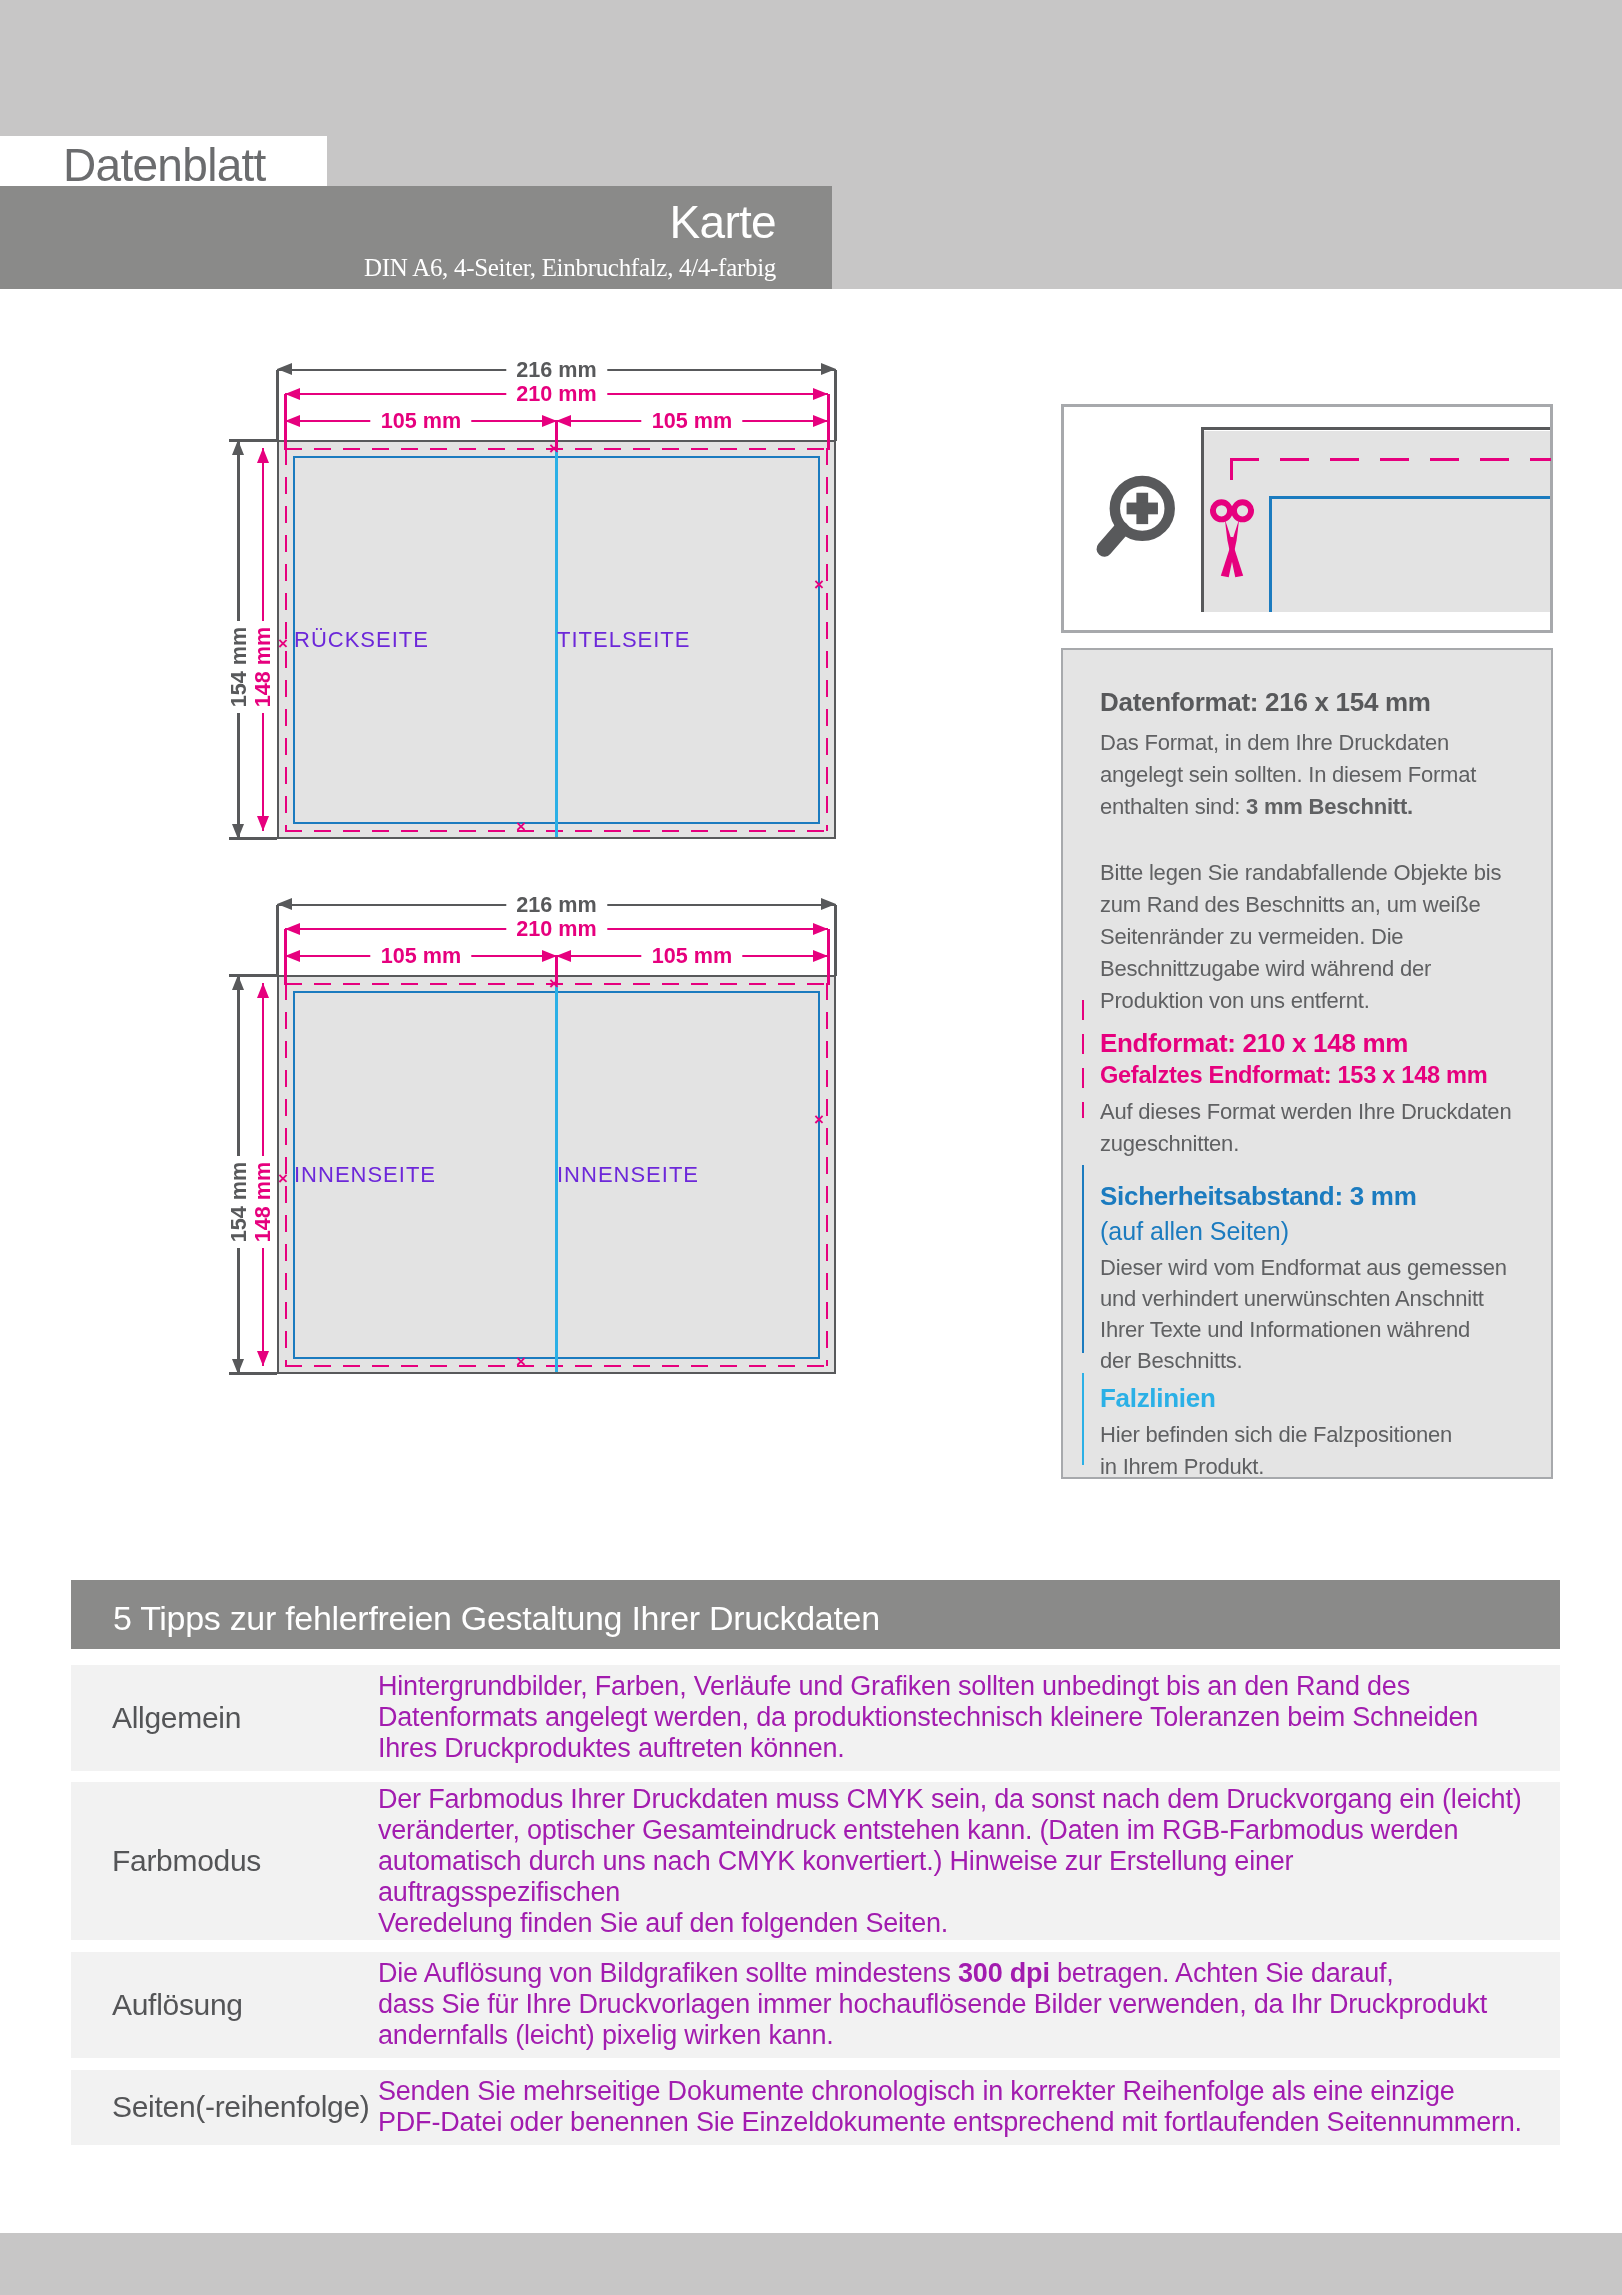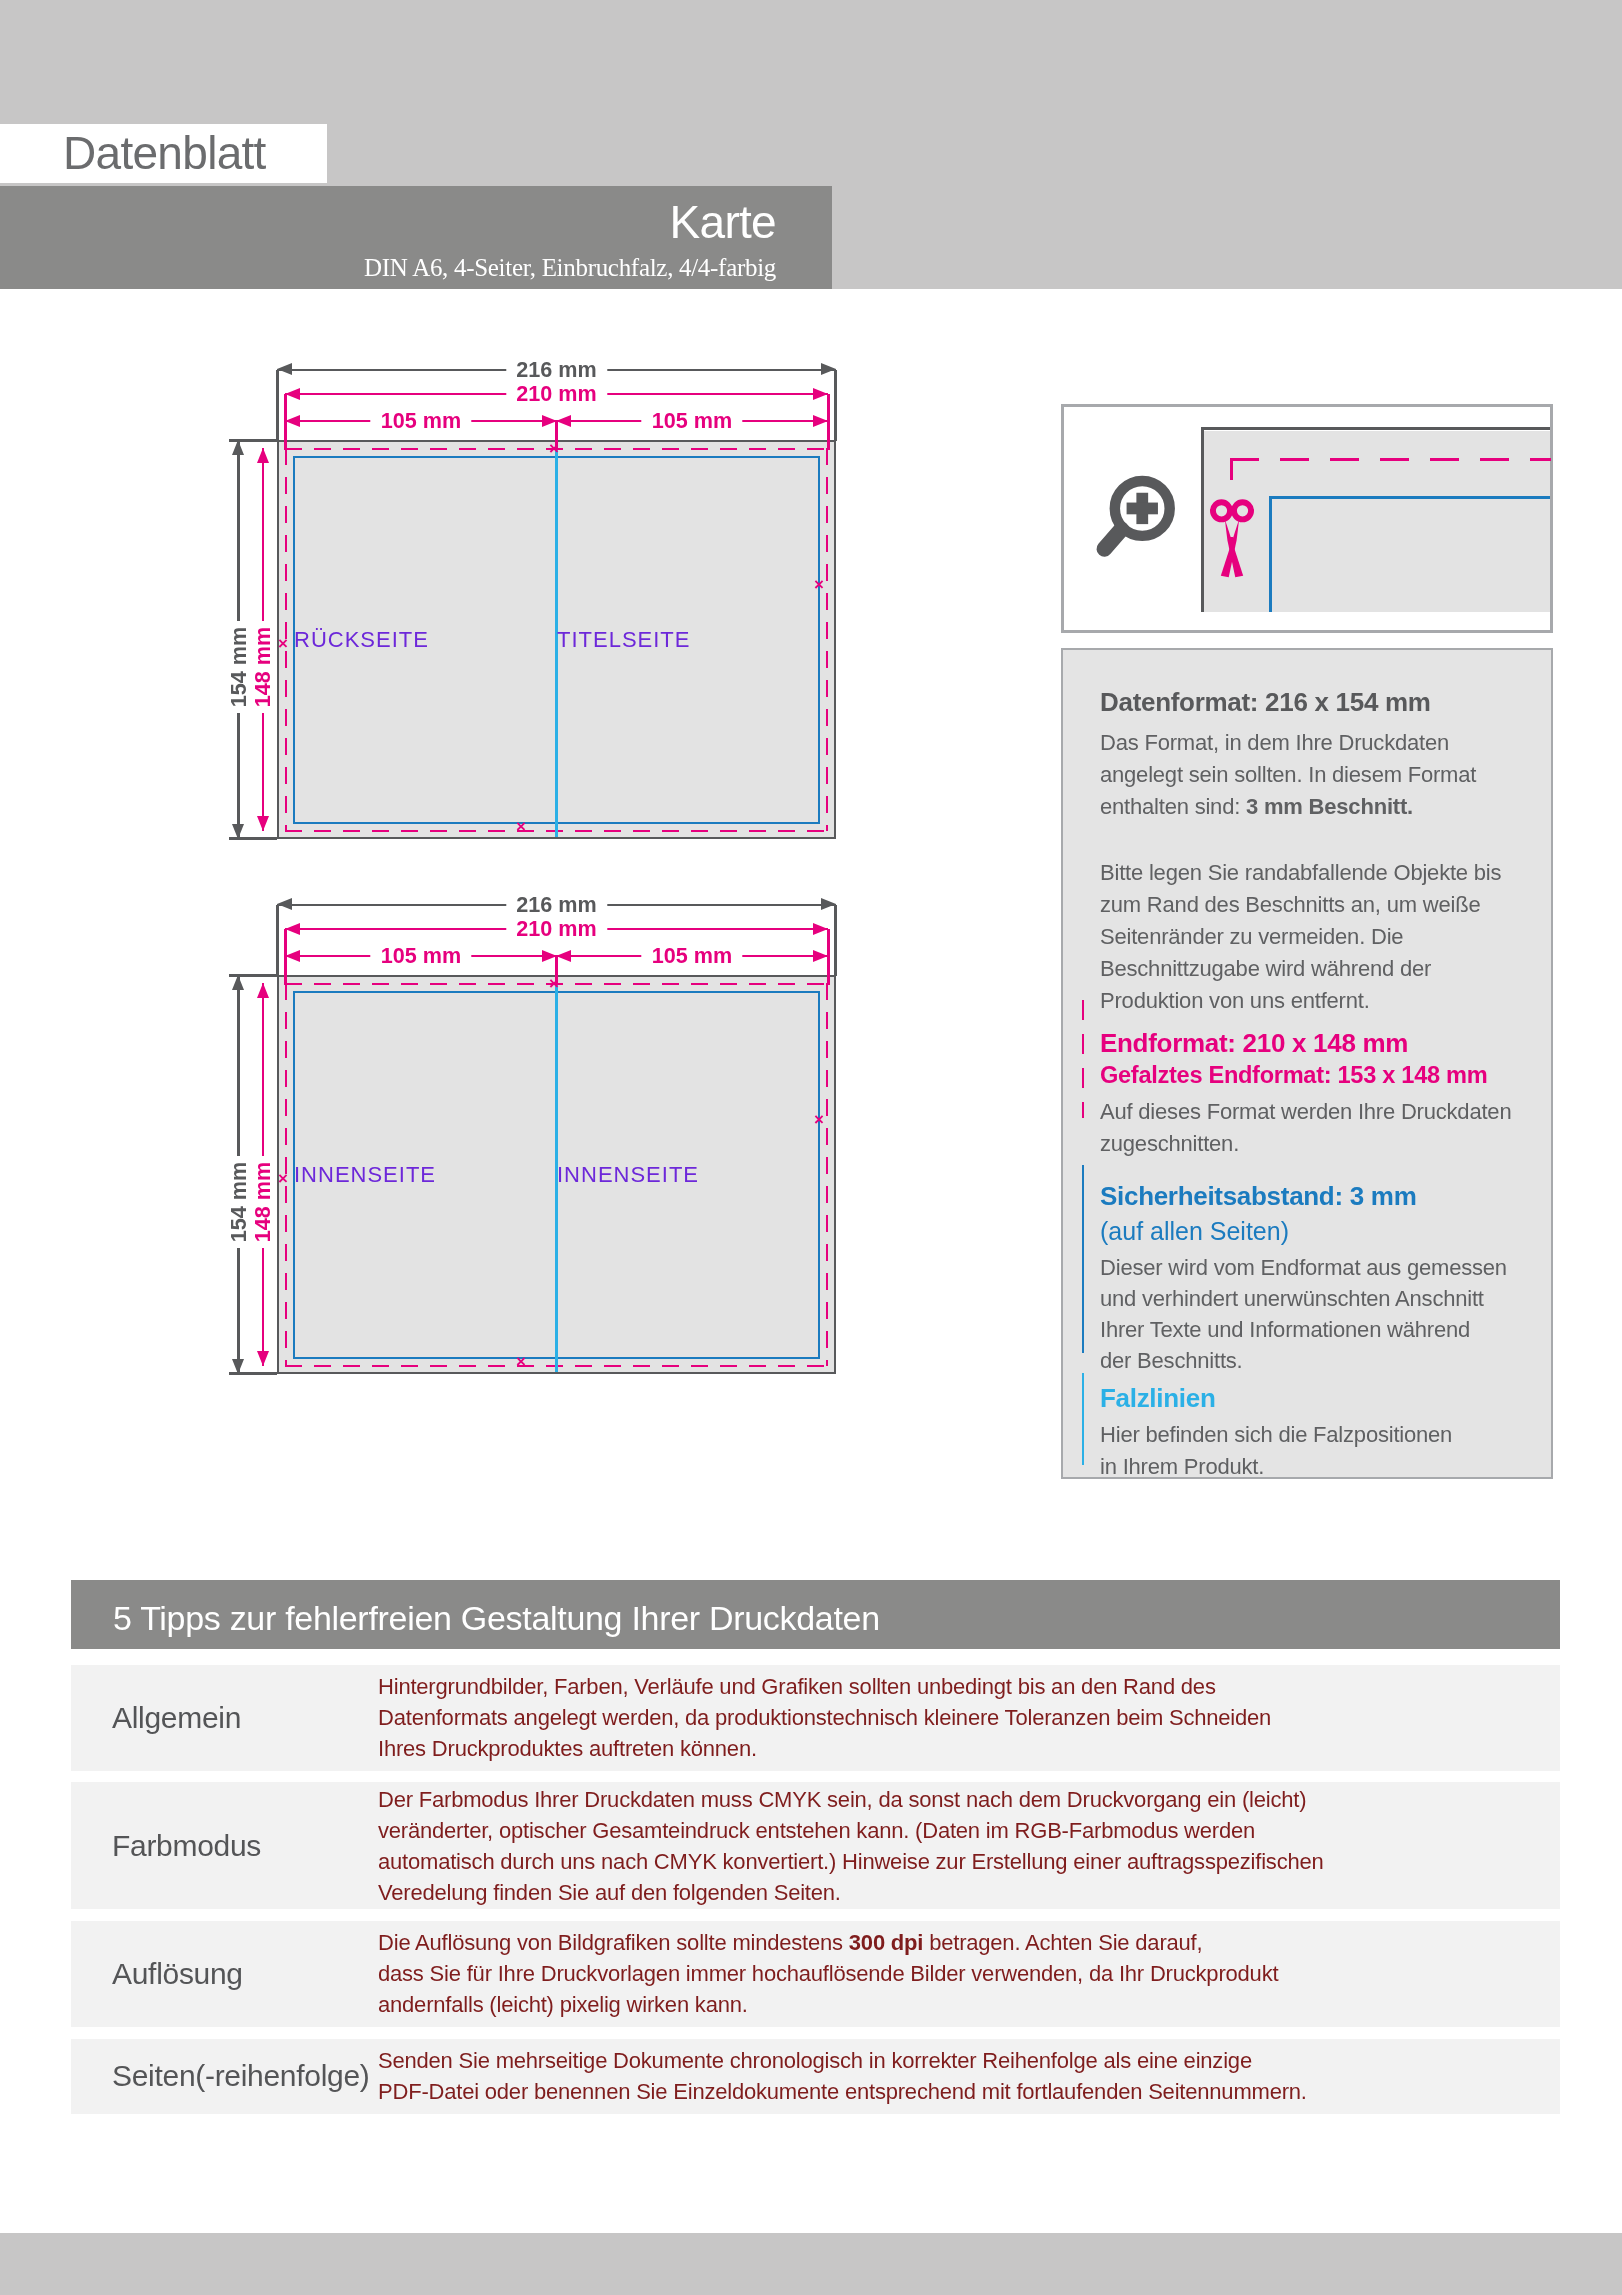--- a/index.html
+++ b/index.html
@@ -5,21 +5,21 @@
   html,body{margin:0;padding:0;}
   body{
     width:1623px;height:2295px;position:relative;background:#ffffff;
     font-family:"Liberation Sans", sans-serif;overflow:hidden;
     -webkit-font-smoothing:antialiased;
   }
   .abs{position:absolute;}
 
   
   .header-band{left:0;top:0;width:1623px;height:289px;background:#c7c6c6;}
-  .datenblatt-box{left:0;top:124px;width:327px;height:59px;background:#ffffff;}
+  .datenblatt-box{left:0;top:136px;width:327px;height:59px;background:#ffffff;}
   .datenblatt-box span{display:block;padding-left:63px;line-height:59px;font-size:46px;color:#6b6c6e;letter-spacing:-0.7px;}
   .karte-banner{left:0;top:186px;width:832px;height:103px;background:#8a8a89;color:#ffffff;text-align:right;box-sizing:border-box;padding-right:56px;}
   .karte-title{display:block;font-size:46px;line-height:50px;margin-top:11px;letter-spacing:-0.7px;}
   .karte-subtitle{display:block;font-size:25px;line-height:31px;margin-top:5.2px;letter-spacing:-0.3px;font-family:Liberation Serif, serif;}
 
   
   .diagram{width:628px;height:491px;}
   .d1{left:222px;top:360px;}
   .d2{left:222px;top:895px;}
 
@@ -85,21 +85,21 @@
   b{font-weight:700;}
 
   
   .tips{left:71px;top:1580px;width:1489px;}
   .tips-banner{height:69px;background:#8a8a89;}
   .tips-banner h2{margin:0;padding-left:42px;line-height:77px;font-size:34px;font-weight:400;color:#ffffff;letter-spacing:-0.3px;}
   .tip-row{display:flex;background:#f2f2f2;margin-top:11.8px;padding:6.5px 0;align-items:center;}
   .tip-row.first{margin-top:15.7px;}
   .tip-row.tight{padding:1.3px 0;}
   .tip-label{flex:0 0 307px;box-sizing:border-box;padding-left:41px;font-size:30px;color:#545557;letter-spacing:-0.3px;}
-  .tip-body{font-size:22px;line-height:31px;color:#7f1d1d;letter-spacing:-0.2px;padding-right:19.6px;}
+  .tip-body{font-size:27px;line-height:31px;color:#a21caf;letter-spacing:-0.2px;padding-right:19.6px;}
   .tip-body span{display:block;}
 
   .footer-band{left:0;top:2233px;width:1623px;height:63px;background:#c7c6c6;}
 </style>
 </head>
 <body>
 
 <div class="abs header-band"></div>
 <div class="abs datenblatt-box">
   <span>Datenblatt</span>

